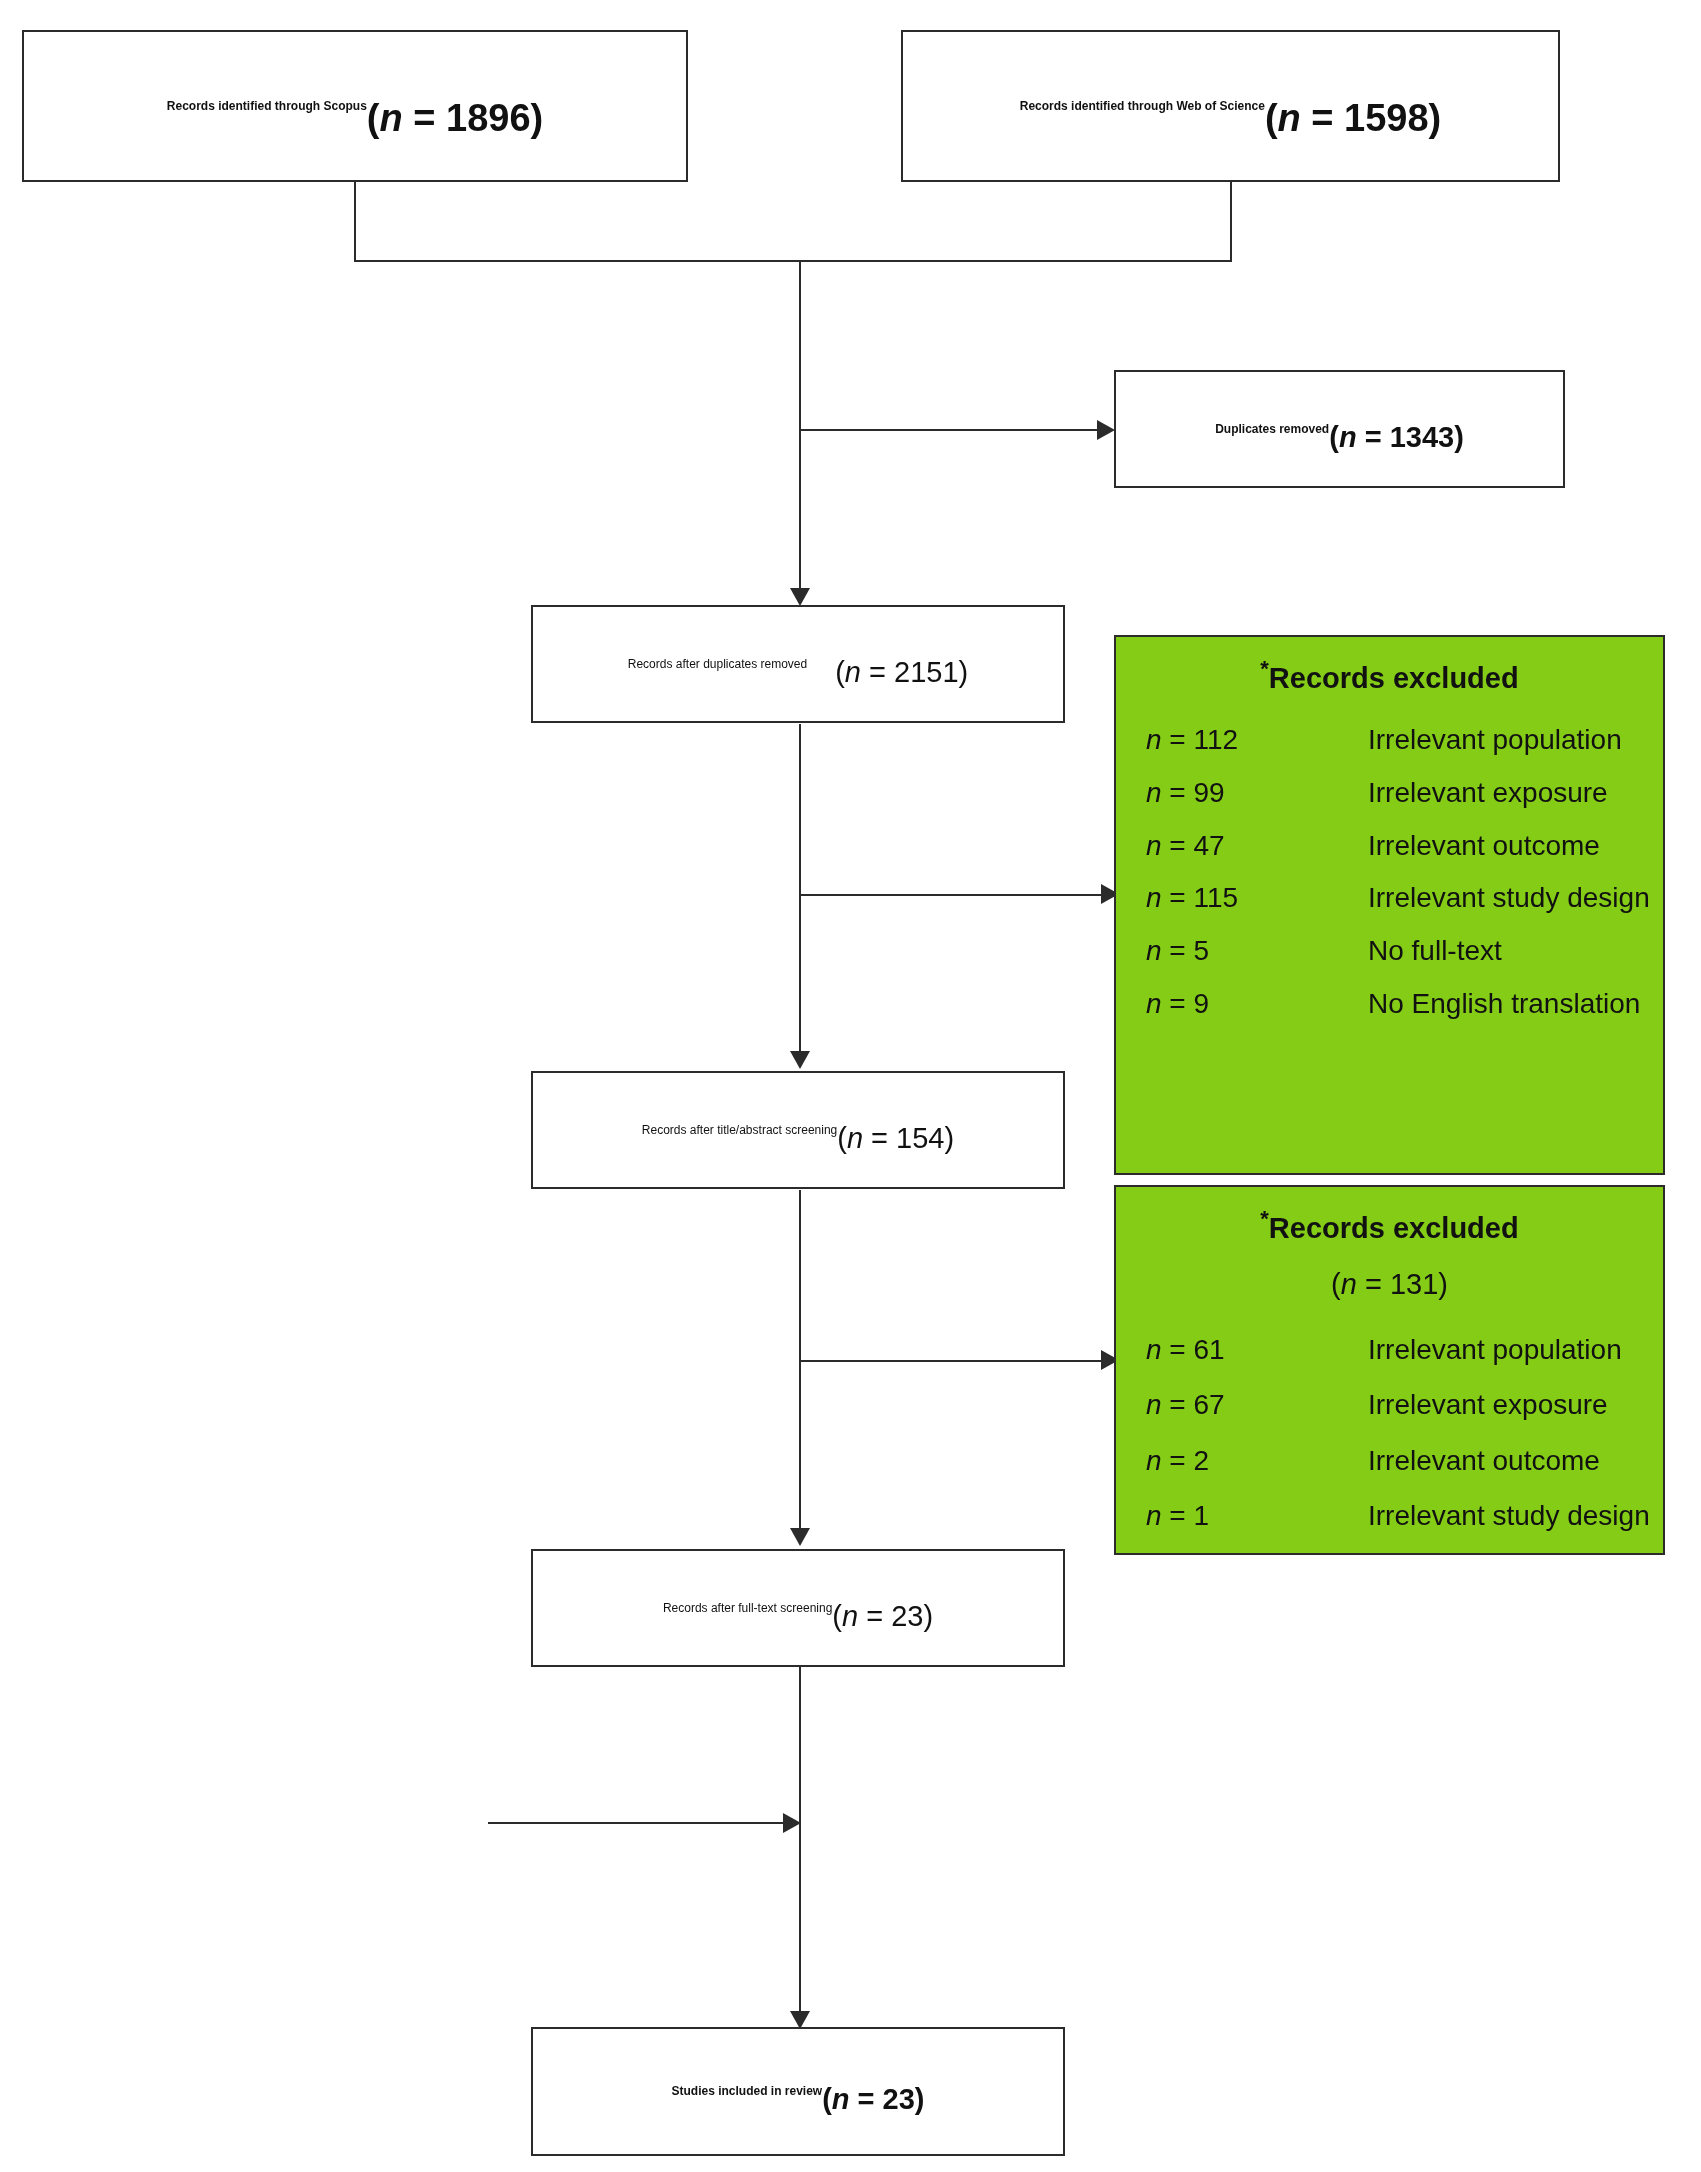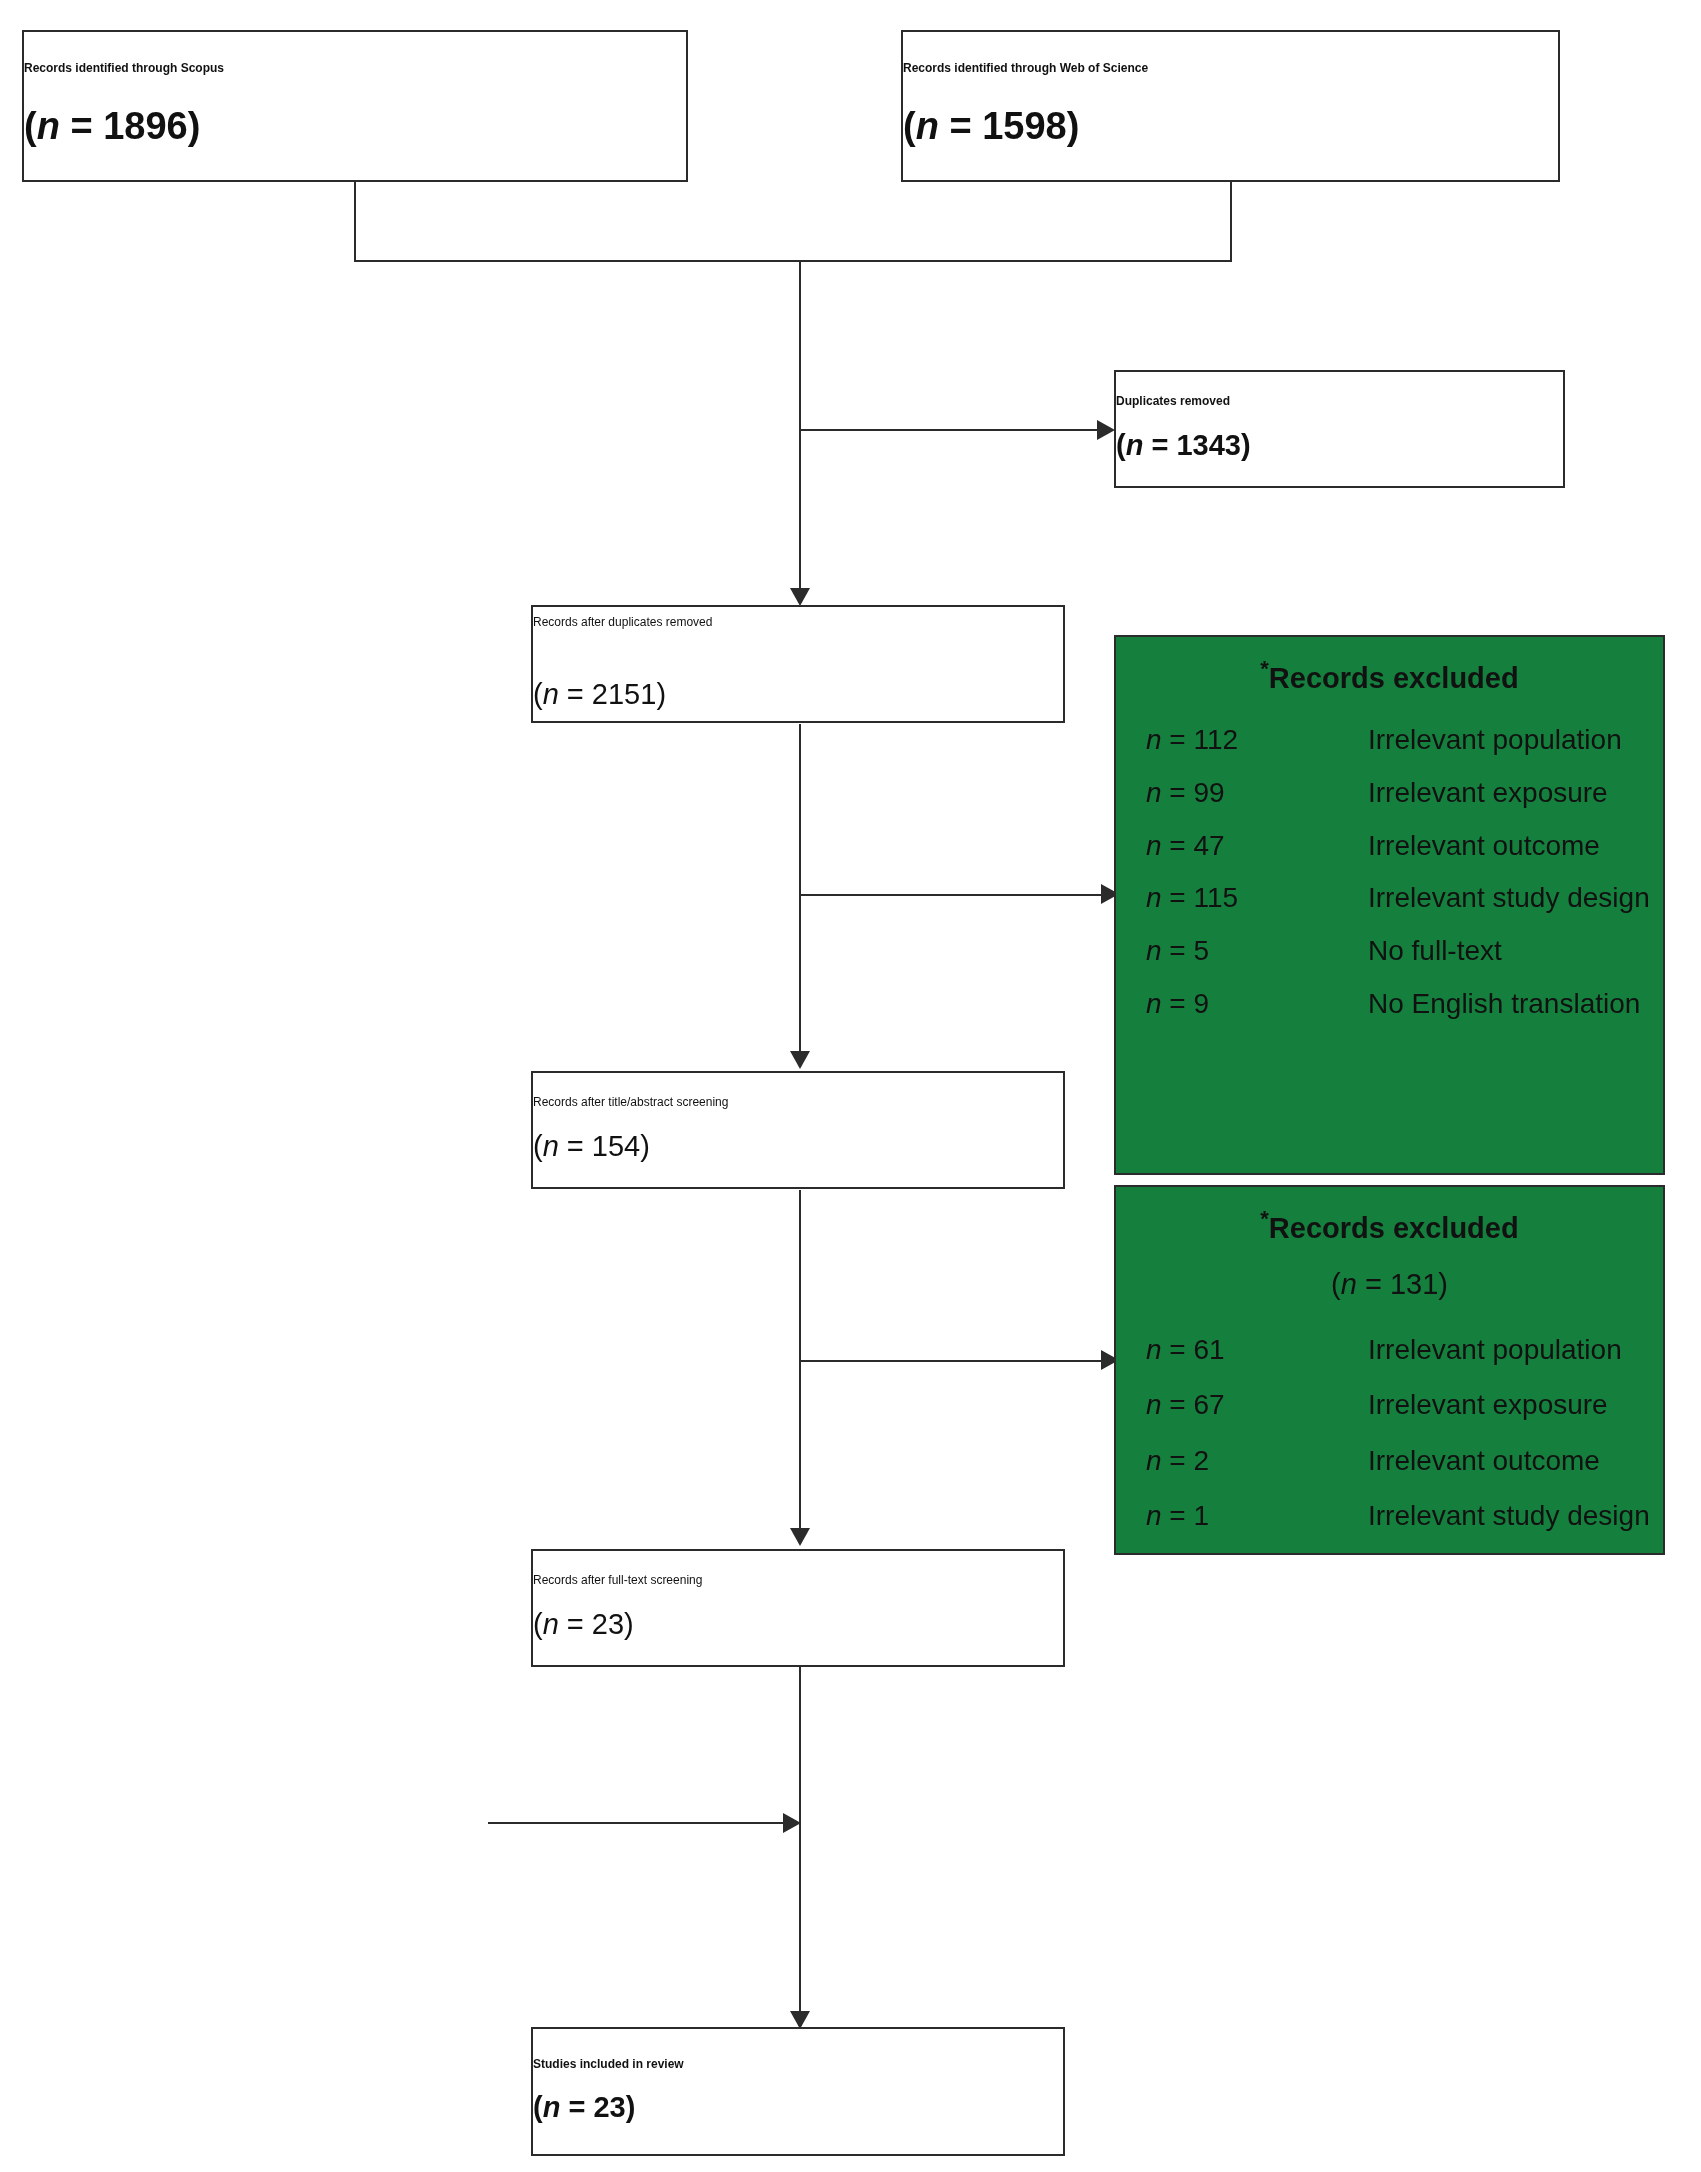--- a/index.html
+++ b/index.html
@@ -17,40 +17,40 @@
     height: 2172px;
     background: #ffffff;
     overflow: hidden;
   }
   .box {
     position: absolute;
     box-sizing: border-box;
     border: 2.2px solid #2b2b2b;
     background: #ffffff;
     display: flex;
-    flex-direction: column;
-    align-items: flex-start;
+    flex-direction: row;
+    align-items: center;
     justify-content: center;
   }
   .box .line {
     text-align: center;
     line-height: 1.35;
     white-space: nowrap;
   }
   .bold .line { font-weight: bold; }
   .t-count { font-size: 38px; margin-top: 25px; }
   .t-count-tight { font-size: 29px; margin-top: 16.3px; }
   em.n { font-style: italic; }
 
   
   .exbox {
     position: absolute;
     box-sizing: border-box;
     border: 2.2px solid #2b2b2b;
-    background: #15803d;
+    background: #84cc16;
     padding: 19px 0 18px 0;
   }
   .exbox .exhead {
     text-align: center;
     font-size: 29px;
     font-weight: bold;
     line-height: 1.3;
   }
   .exbox .exhead .star {
     font-size: 22px;

